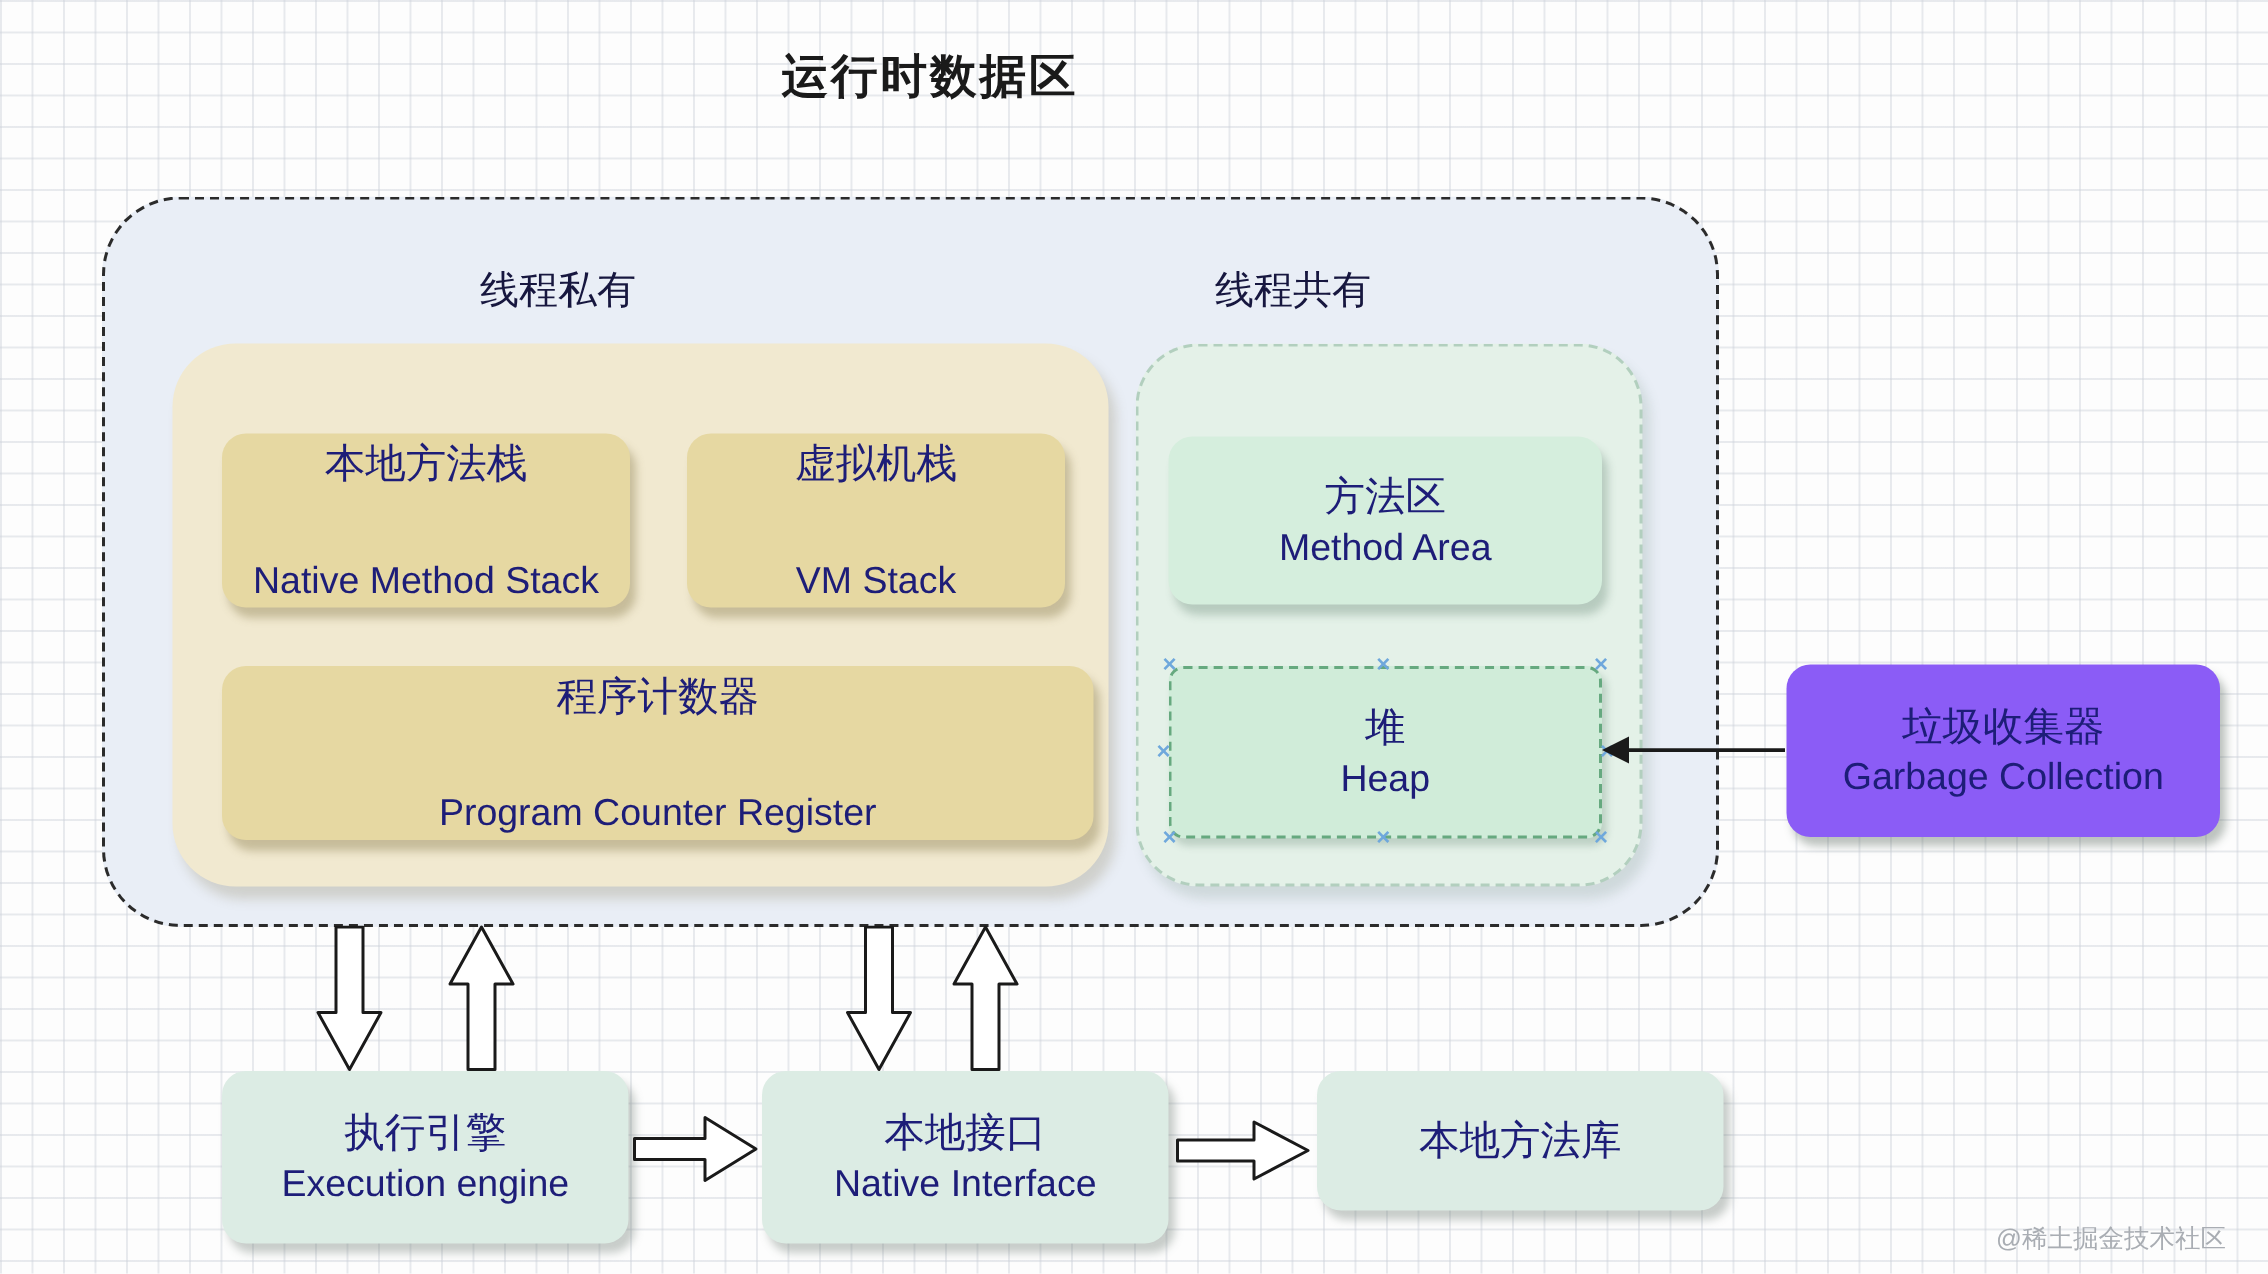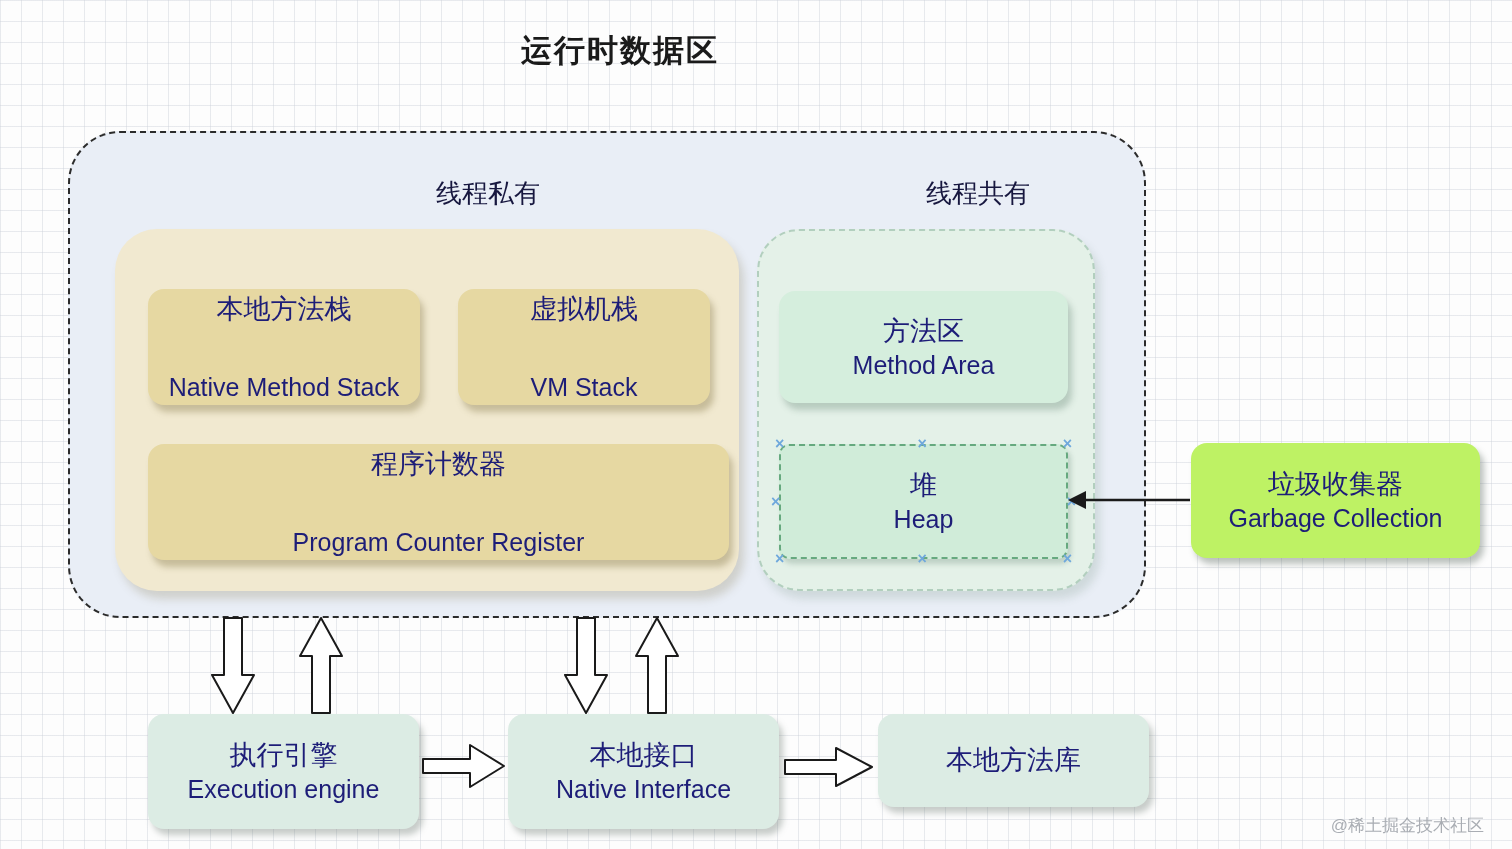--- a/index.html
+++ b/index.html
@@ -25,21 +25,21 @@
   .title .en { font-size: 29px; font-weight: 600; margin-top: 8px; }
 
   
   .runtime-area {
     position: absolute; left: 68px; top: 131px; width: 1078px; height: 487px;
     background: #e9eef6;
     border: 2px dashed #2b2b2b;
     border-radius: 52px;
   }
   .thread-label {
-    position: absolute; width: 220px; text-align: right;
+    position: absolute; width: 220px; text-align: left;
     font-size: 26px; color: #17173f; top: 176px;
   }
   .lbl-private { left: 320px; }
   .lbl-shared  { left: 810px; }
 
   .tp-group {
     position: absolute; left: 115px; top: 229px; width: 624px; height: 362px;
     background: #f1e9d0; border-radius: 42px;
     box-shadow: 5px 8px 8px rgba(130,120,80,0.25);
   }
@@ -54,21 +54,21 @@
   .node {
     position: absolute; display: flex; flex-direction: column;
     align-items: center; justify-content: center; text-align: center;
     border-radius: 16px; color: #1d1d78;
   }
   .node .zh { font-size: 27px; line-height: 1.32; }
   .node .en { font-size: 25px; line-height: 1.22; }
 
   .tan   { background: #e6d8a2; box-shadow: 4px 7px 6px rgba(120,105,55,0.35); gap: 44px; }
   .green { background: #d5eedd; box-shadow: 4px 7px 6px rgba(80,115,95,0.30); }
-  .gray-green { background: #bef264; box-shadow: 4px 6px 6px rgba(70,85,75,0.35); }
+  .gray-green { background: #8b5cf6; box-shadow: 4px 6px 6px rgba(70,85,75,0.35); }
   .pale  { background: #dcece4; box-shadow: 4px 6px 6px rgba(100,115,105,0.35); }
 
   .b-nms { left: 148px; top: 289px; width: 272px; height: 116px; }
   .b-vms { left: 458px; top: 289px; width: 252px; height: 116px; }
   .b-pcr { left: 148px; top: 444px; width: 581px; height: 116px; }
   .b-ma  { left: 779px; top: 291px; width: 289px; height: 112px; }
   .b-heap{
     left: 779px; top: 444px; width: 289px; height: 115px;
     background: #d0ecd9; border: 2px dashed #66a97f; border-radius: 10px;
     box-shadow: 3px 5px 5px rgba(80,115,95,0.25);

